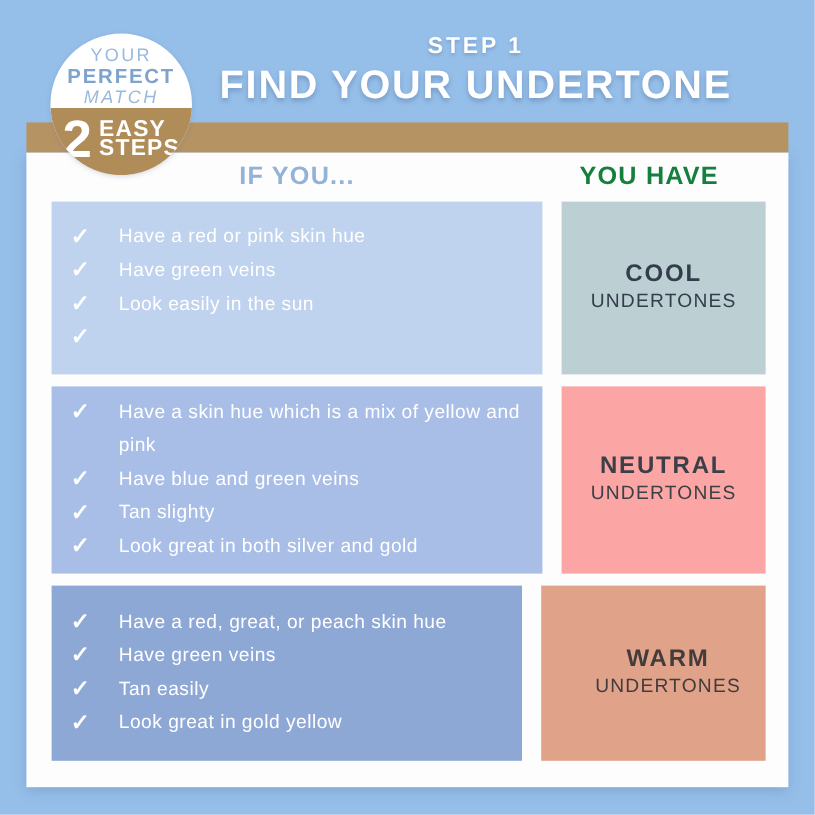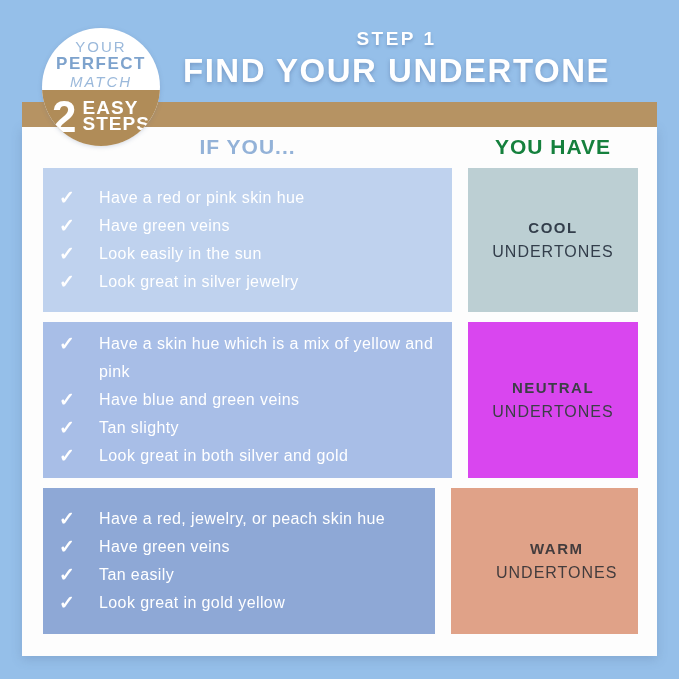--- a/index.html
+++ b/index.html
@@ -28,34 +28,34 @@
   .badge-top .b1,.badge-top .b3{font-size:15px;letter-spacing:2px;line-height:17px;}
   .badge-top .b2{font-size:17px;font-weight:bold;letter-spacing:1.5px;line-height:18px;}
   .badge-bottom{position:absolute;top:62px;left:0;right:0;bottom:0;display:flex;
                 justify-content:center;align-items:flex-start;padding-top:7px;color:#fff;}
   .badge-num{font-size:44px;font-weight:bold;line-height:40px;}
   .badge-words{margin-left:6px;margin-top:3px;display:flex;flex-direction:column;}
   .badge-words span{font-size:19px;font-weight:bold;letter-spacing:1px;line-height:16px;}
   
   .card{position:absolute;left:22px;top:127px;width:635px;height:529px;background:#fdfdfd;
         box-shadow:0 3px 10px rgba(80,100,140,0.25);z-index:0;}
-  .col-headers{position:absolute;top:8px;left:21px;right:19px;display:flex;gap:16px;}
+  .col-headers{position:absolute;top:8px;left:21px;right:19px;display:flex;gap:4px;}
   .col-headers .ch-left{width:409px;text-align:center;font-size:21px;font-weight:bold;letter-spacing:1px;}
   .col-headers .ch-right{width:170px;text-align:center;font-size:21px;font-weight:bold;letter-spacing:1px;}
   .row{position:absolute;left:21px;right:19px;display:flex;gap:16px;}
   .row1{top:41px;height:144px;}
   .row2{top:195px;height:156px;}
   .row3{top:361px;height:146px;}
   .list-box{width:409px;display:flex;flex-direction:column;justify-content:center;
             padding:0 14px 0 16px;box-sizing:border-box;}
   .item{display:flex;align-items:flex-start;color:#fff;}
   .check{flex:0 0 24px;font-size:19px;font-weight:bold;line-height:28px;text-align:left;margin-right:16px;}
   .item-text{font-size:16px;line-height:28px;letter-spacing:0.4px;}
   .result-box{width:170px;display:flex;flex-direction:column;justify-content:center;align-items:center;text-align:center;}
-  .result-word{font-size:15px;font-weight:bold;letter-spacing:1.5px;line-height:24px;}
+  .result-word{font-size:20px;font-weight:bold;letter-spacing:1.5px;line-height:24px;}
   .result-label{font-size:16px;letter-spacing:1px;line-height:24px;}
 </style>
 </head>
 <body>
 
 <div class="stage">
 
   <div class="ribbon" style="background-color: rgb(182, 147, 99);"></div>
 
   <div class="badge">
@@ -94,21 +94,20 @@
         <div class="item">
           <span class="check">✓</span>
           <span class="item-text">Have green veins</span>
         </div>
         <div class="item">
           <span class="check">✓</span>
           <span class="item-text">Look easily in the sun</span>
         </div>
         <div class="item">
           <span class="check">✓</span>
-          <span class="item-text">Look great in silver jewelry</span>
         </div>
       </div>
       <div class="result-box" style="background-color: rgb(188, 207, 211); color: rgb(51, 62, 75);">
         <div class="result-word">COOL</div>
         <div class="result-label">UNDERTONES</div>
       </div>
     </div>
 
     <div class="row row2">
       <div class="list-box" style="background-color: rgb(168, 190, 231);">
@@ -122,31 +121,31 @@
         </div>
         <div class="item">
           <span class="check">✓</span>
           <span class="item-text">Tan slighty</span>
         </div>
         <div class="item">
           <span class="check">✓</span>
           <span class="item-text">Look great in both silver and gold</span>
         </div>
       </div>
-      <div class="result-box" style="background-color: #d946ef; color: rgb(59, 63, 70);">
+      <div class="result-box" style="background-color: #fca5a5; color: rgb(59, 63, 70);">
         <div class="result-word">NEUTRAL</div>
         <div class="result-label">UNDERTONES</div>
       </div>
     </div>
 
     <div class="row row3">
       <div class="list-box" style="background-color: rgb(142, 168, 214);">
         <div class="item">
           <span class="check">✓</span>
-          <span class="item-text">Have a red, jewelry, or peach skin hue</span>
+          <span class="item-text">Have a red, great, or peach skin hue</span>
         </div>
         <div class="item">
           <span class="check">✓</span>
           <span class="item-text">Have green veins</span>
         </div>
         <div class="item">
           <span class="check">✓</span>
           <span class="item-text">Tan easily</span>
         </div>
         <div class="item">

